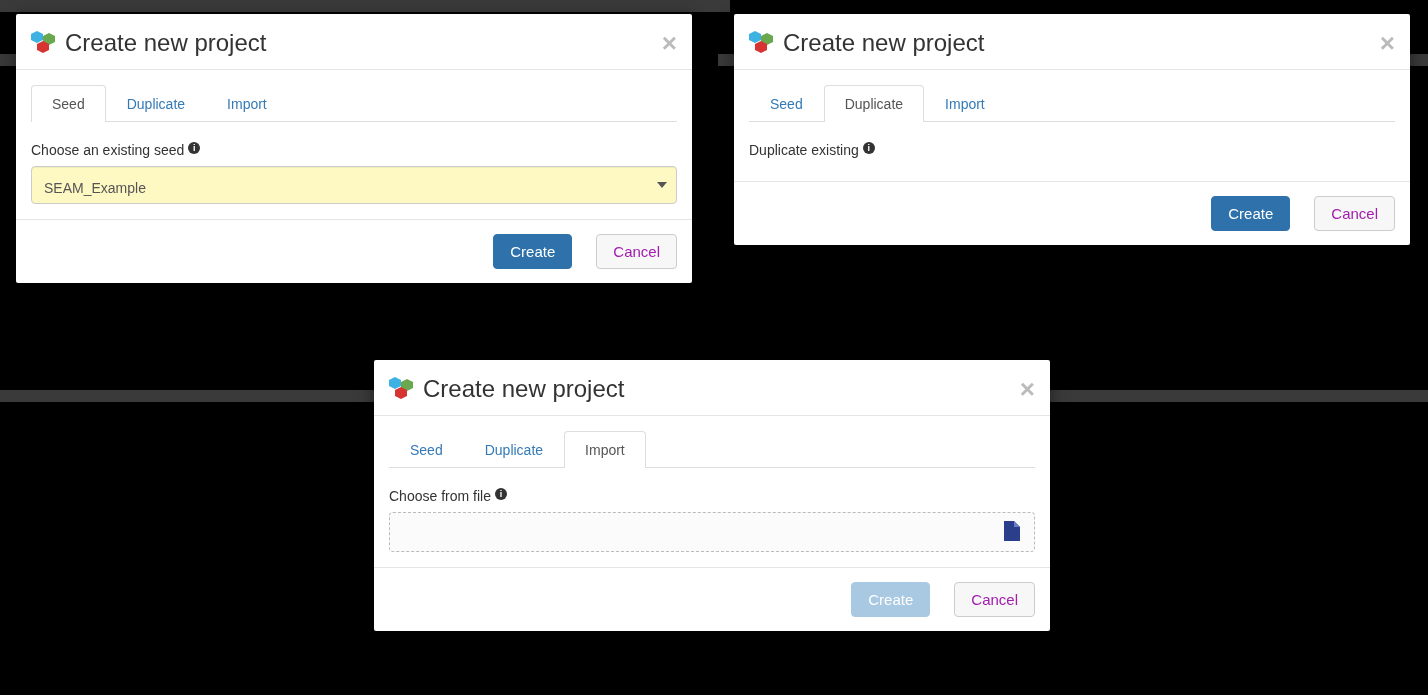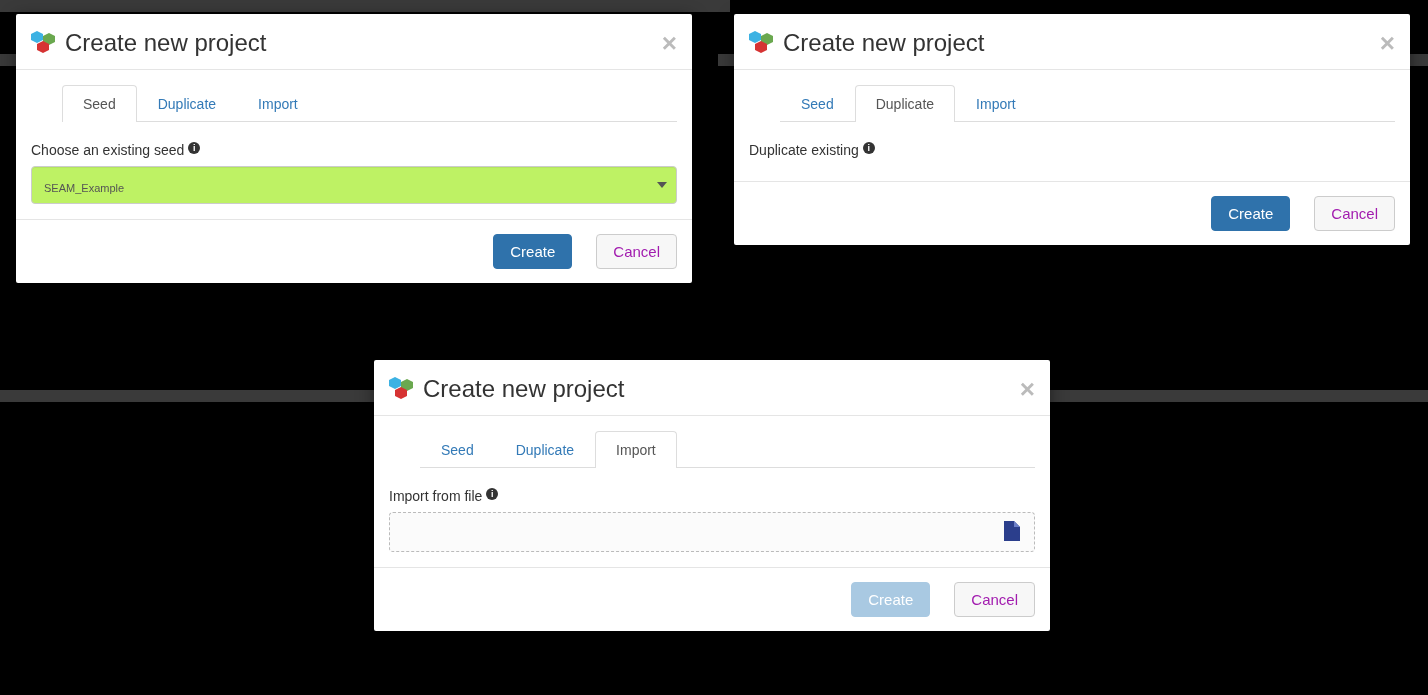--- a/index.html
+++ b/index.html
@@ -24,44 +24,44 @@
     font-size:26px;line-height:1;color:#bbb;cursor:pointer;font-weight:700;
   }
   .modal-body{padding:15px;}
   .modal-footer{
     padding:14px 15px;border-top:1px solid #e5e5e5;
     display:flex;justify-content:flex-end;gap:24px;
   }
   
   .tabs{
     border-bottom:1px solid #ddd;
-    display:flex;margin-bottom:20px;margin-left:31px;
+    display:flex;margin-bottom:20px;
   }
   .tab{
     padding:10px 20px;color:#337ab7;cursor:pointer;
     border:1px solid transparent;border-bottom:none;
     margin-bottom:-1px;border-radius:4px 4px 0 0;
     font-size:14px;
   }
   .tab.active{
     color:#555;background:#fff;border-color:#ddd #ddd #fff;
   }
   
   .field-label{margin-bottom:8px;display:flex;gap:4px;color:#333;}
   .info-dot{
     display:inline-flex;width:12px;height:12px;border-radius:50%;
     background:#333;color:#fff;font-size:9px;font-weight:700;
     align-items:center;justify-content:center;line-height:1;
   }
   .select{
     width:100%;height:38px;border:1px solid #ccc;border-radius:4px;
-    background:#bef264;padding:6px 26px 0 12px;color:#555;
+    background:#fef9c3;padding:6px 26px 0 12px;color:#555;
     box-shadow:inset 0 1px 1px rgba(0,0,0,.06);
     appearance:none;position:relative;box-sizing:border-box;
-    font-size:11px;
+    font-size:14px;
   }
   .select-wrap{position:relative;}
   .select-caret{
     position:absolute;right:10px;top:50%;transform:translateY(-50%);
     width:0;height:0;border-left:5px solid transparent;border-right:5px solid transparent;
     border-top:6px solid #555;pointer-events:none;
   }
   .dropzone{
     width:100%;box-sizing:border-box;border:1px dashed #bbb;border-radius:4px;
     height:40px;display:flex;align-items:center;justify-content:flex-end;padding:0 14px;
@@ -181,21 +181,21 @@
     </div>
 
     <div class="modal-body" style="position:relative;">
       <div class="tabs">
         <div class="tab">Seed</div>
         <div class="tab">Duplicate</div>
         <div class="tab active">Import</div>
       </div>
 
       <div class="field-label">
-        <span>Import from file</span>
+        <span>Choose from file</span>
         <span class="info-dot">i</span>
       </div>
 
       <div class="dropzone">
         <span>
           <svg width="16" height="20" viewBox="0 0 16 20">
             <path d="M0 0h10l6 6v14H0z" fill="#2b3e8c"></path>
             <path d="M10 0v6h6" fill="#6b7fc9"></path>
           </svg>
         </span>

